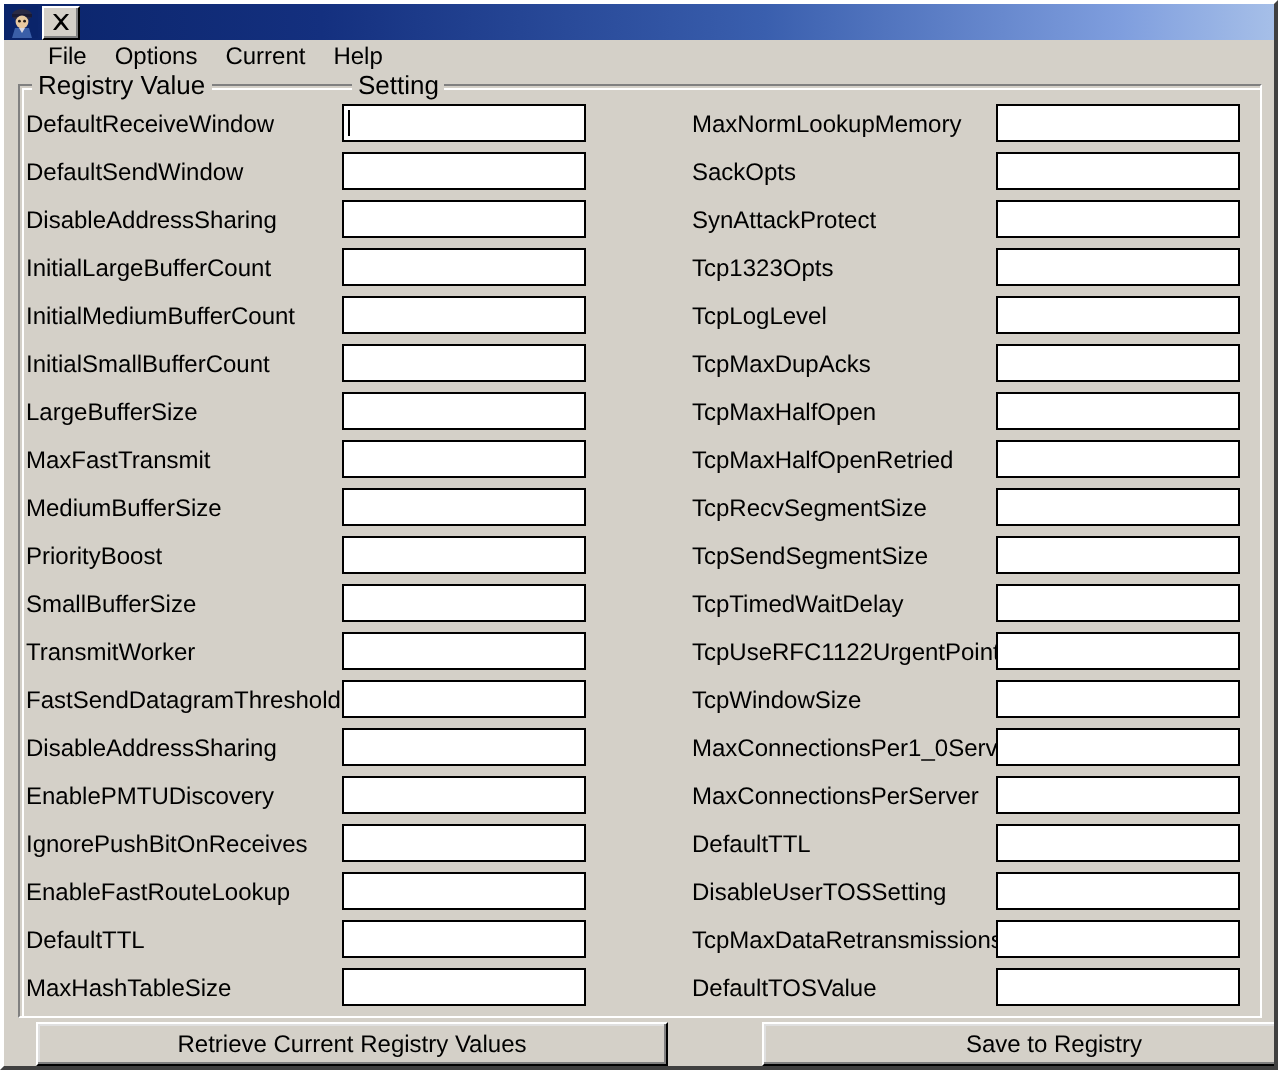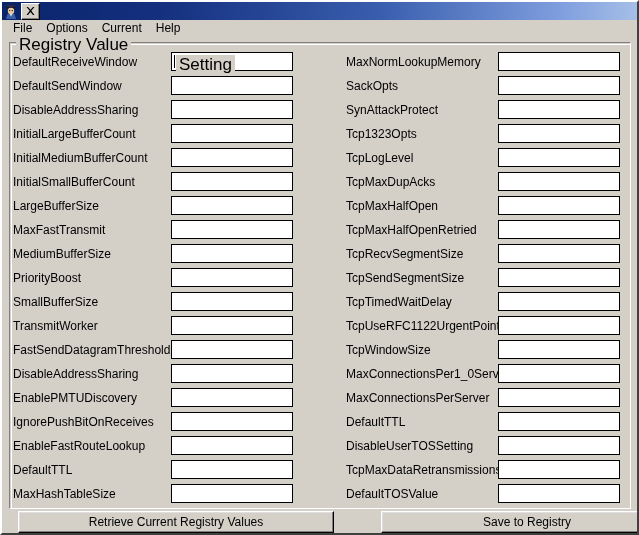--- a/index.html
+++ b/index.html
@@ -72,21 +72,21 @@
 
   
   #menu-bar {
     position: absolute;
     left: 0; top: 18px;
     width: 635px;
     height: 16px;
     display: flex;
     align-items: center;
     background: #d4d0c8;
-    padding-left: 5px;
+    padding-left: 16px;
     box-sizing: border-box;
   }
   .menu-item {
     font-size: 12px;
     color: #000000;
     padding: 1px 7px 1px 6px;
     margin-right: 1px;
     white-space: nowrap;
     cursor: default;
   }
@@ -112,28 +112,28 @@
     border-bottom-color: #ffffff;
     border-top-color: #ffffff;
     border-left-color: #ffffff;
     box-sizing: border-box;
     pointer-events: none;
   }
   .group-legend {
     position: absolute;
     top: 33px;
     background: #d4d0c8;
-    font-size: 17px;
+    font-size: 13px;
     color: #000000;
     padding: 0 3px;
     white-space: nowrap;
     z-index: 3;
   }
   #legend-registry-value { left: 14px; }
-  #legend-setting { left: 174px; margin-top: 20px; }
+  #legend-setting { left: 174px; }
 
   
   .column {
     position: absolute;
     top: 50px;
   }
   #left-column { left: 0px; }
   #right-column { left: 330px; }
 
   .field-row {

